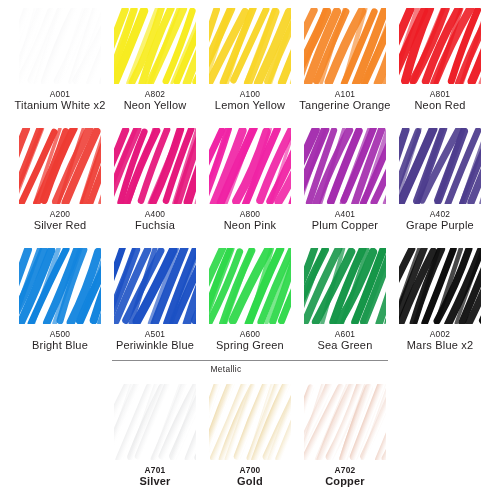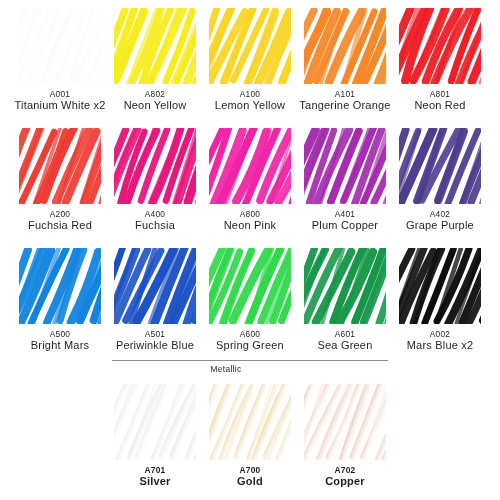--- a/index.html
+++ b/index.html
@@ -336,21 +336,21 @@
                 <path d="M 97.9 74.9 Q 113.8 39.3 126.8 1.3" stroke="#EE3B33" stroke-width="7.6" opacity="0.95"></path>
                 <path d="M -6.1 75.0 Q 8.3 38.0 22.7 1" stroke="#EE3B33" stroke-width="4.8" opacity="0.68"></path>
                 <path d="M 15.9 75.0 Q 28.4 38.0 40.8 1" stroke="#EE3B33" stroke-width="3.7" opacity="0.73"></path>
                 <path d="M 39.8 75.0 Q 52.0 38.0 64.1 1" stroke="#EE3B33" stroke-width="3.3" opacity="0.75"></path>
                 <path d="M 62.1 75.0 Q 73.9 38.0 85.6 1" stroke="#EE3B33" stroke-width="3.4" opacity="0.71"></path>
                 <path d="M 81.9 75.0 Q 93.7 38.0 105.5 1" stroke="#EE3B33" stroke-width="5.2" opacity="0.76"></path>
               </g>
             </svg>
           </div>
         <div class="swatch-code">A200</div>
-        <div class="swatch-name">Fuchsia Red</div>
+        <div class="swatch-name">Silver Red</div>
       </div>
       <div class="swatch-cell">
         <div class="swatch-art">
             <svg viewBox="0 0 82 76" width="82" height="76" style="overflow: hidden;">
               <defs>
                 <linearGradient id="g6" x1="0" y1="0" x2="1" y2="1">
                   <stop offset="0%" stop-color="#E5167B" stop-opacity="1"></stop>
                   <stop offset="35%" stop-color="#E5167B" stop-opacity="1"></stop>
                   <stop offset="55%" stop-color="#ffffff" stop-opacity="0.45"></stop>
                   <stop offset="75%" stop-color="#E5167B" stop-opacity="1"></stop>
@@ -514,21 +514,21 @@
                 <path d="M 99.2 72.1 Q 108.6 40.5 123.9 4.0" stroke="#1184DE" stroke-width="7.3" opacity="0.95"></path>
                 <path d="M -6.6 75.0 Q 6.8 38.0 20.3 1" stroke="#1184DE" stroke-width="5.0" opacity="0.84"></path>
                 <path d="M 14.0 75.0 Q 26.7 38.0 39.4 1" stroke="#1184DE" stroke-width="4.6" opacity="0.63"></path>
                 <path d="M 35.7 75.0 Q 48.4 38.0 61.1 1" stroke="#1184DE" stroke-width="4.8" opacity="0.63"></path>
                 <path d="M 61.6 75.0 Q 74.5 38.0 87.3 1" stroke="#1184DE" stroke-width="3.5" opacity="0.76"></path>
                 <path d="M 80.2 75.0 Q 92.6 38.0 105.0 1" stroke="#1184DE" stroke-width="4.1" opacity="0.82"></path>
               </g>
             </svg>
           </div>
         <div class="swatch-code">A500</div>
-        <div class="swatch-name">Bright Mars</div>
+        <div class="swatch-name">Bright Blue</div>
       </div>
       <div class="swatch-cell">
         <div class="swatch-art">
             <svg viewBox="0 0 82 76" width="82" height="76" style="overflow: hidden;">
               <defs>
                 <linearGradient id="g11" x1="0" y1="0" x2="1" y2="1">
                   <stop offset="0%" stop-color="#1B50C4" stop-opacity="1"></stop>
                   <stop offset="35%" stop-color="#1B50C4" stop-opacity="1"></stop>
                   <stop offset="55%" stop-color="#ffffff" stop-opacity="0.45"></stop>
                   <stop offset="75%" stop-color="#1B50C4" stop-opacity="1"></stop>

